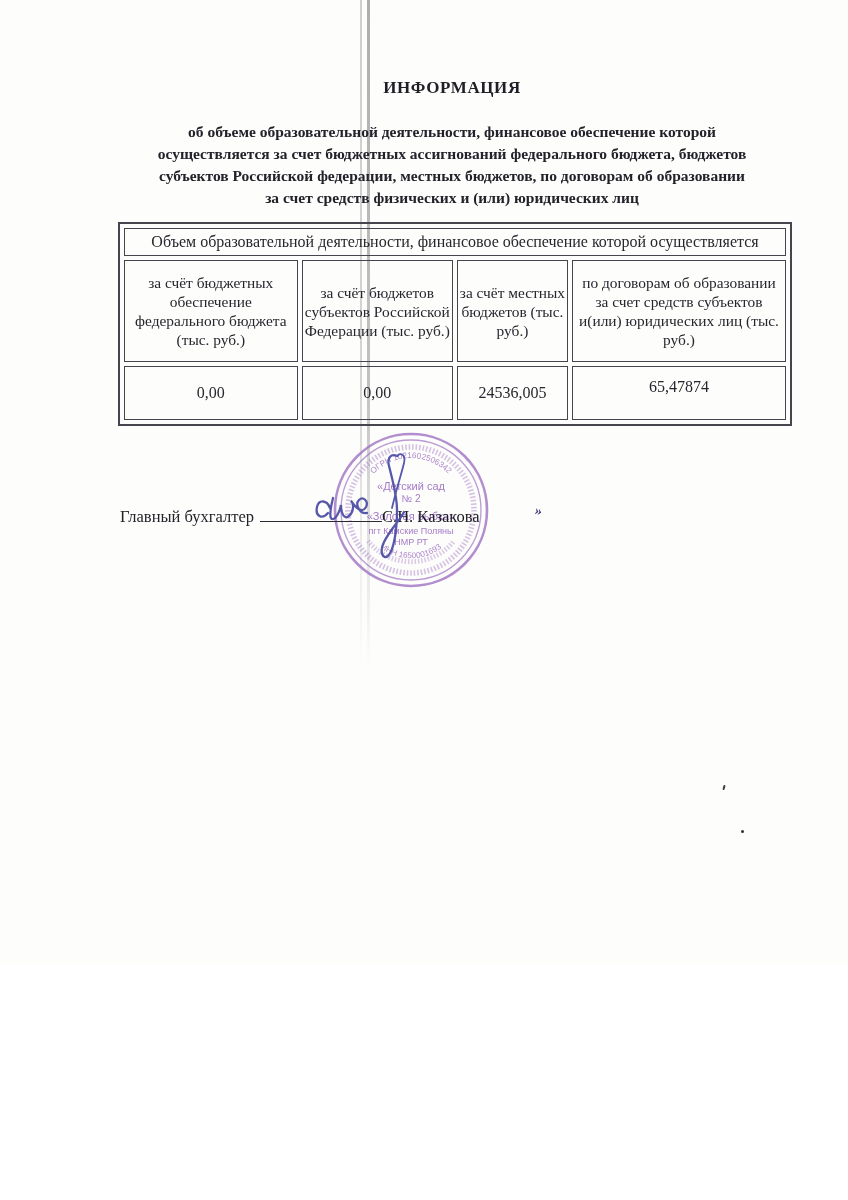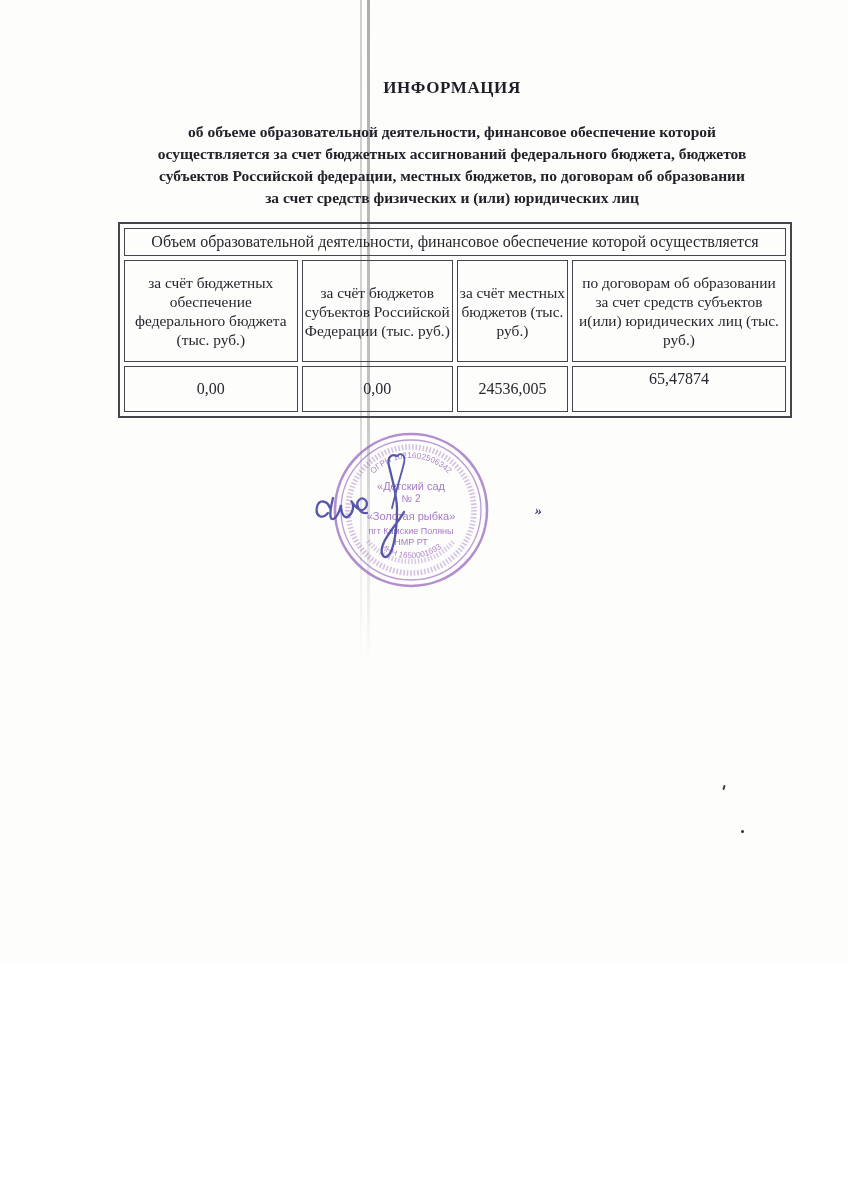--- a/index.html
+++ b/index.html
@@ -38,21 +38,21 @@
   }
   td.caption-cell{
     font-size:16px;padding:2px 4px;height:22px;
   }
   td.head-cell{
     font-size:15.4px;line-height:19px;padding:3px 1px;height:94px;vertical-align:middle;
   }
   td.val-cell{
     font-size:16px;height:40px;vertical-align:middle;
   }
-  td.val-cell.top{vertical-align:top;padding-top:3px;}
+  td.val-cell.top{vertical-align:top;padding-top:11px;}
 
   .sig-row{
     position:absolute;left:120px;top:503px;
     display:flex;align-items:baseline;
     font-size:16.5px;color:#23232b;white-space:nowrap;
   }
   .sig-label{display:inline-block;}
   .sig-line{
     display:inline-block;width:122px;margin-left:6px;
     border-bottom:1.6px solid #2a2a32;height:18px;
@@ -135,20 +135,25 @@
       <text x="81" y="73" font-size="10">№ 2</text>
       <text x="81" y="91" font-size="11">«Золотая рыбка»</text>
       <text x="81" y="105" font-size="9">пгт Камские Поляны</text>
       <text x="81" y="116" font-size="9">НМР РТ</text>
     </g>
     <text font-size="8.2" font-family="Liberation Sans, sans-serif" fill="#9d6fc2" text-anchor="middle" opacity=".9">
       <textPath href="#innArc" startOffset="50%">ИНН 1650001693</textPath>
     </text>
   </svg>
 
+  <div class="sig-row">
+    <span class="sig-label">Главный бухгалтер</span>
+    <span class="sig-line"></span>
+    <span class="sig-name">С.Н. Казакова</span>
+  </div>
 
   <svg class="sig-svg" viewBox="0 0 130 120">
     <g fill="none" stroke="#4f50a6" stroke-width="2.3" stroke-linecap="round" opacity=".95">
       <path d="M30,58 C27,50 19,49 17,57 C15,66 22,70 28,63 M33,48 C30,60 29,70 33,69 C37,68 40,60 41,55 C41,63 44,70 49,66 C54,62 54,53 51,51 C56,58 62,64 66,57 C69,51 63,46 59,50 C55,54 59,64 67,63"></path>
       <path d="M97,6 C91,3 87,8 89,16 C92,28 97,45 97,60 C97,80 94,100 88,106 C83,110 79,102 84,92 C90,80 100,70 104,62"></path>
       <path d="M97,6 C101,2 106,5 104,13 C102,22 96,40 92,58" stroke-width="1.8"></path>
     </g>
   </svg>
 
   <span class="ink-mark">»</span>

